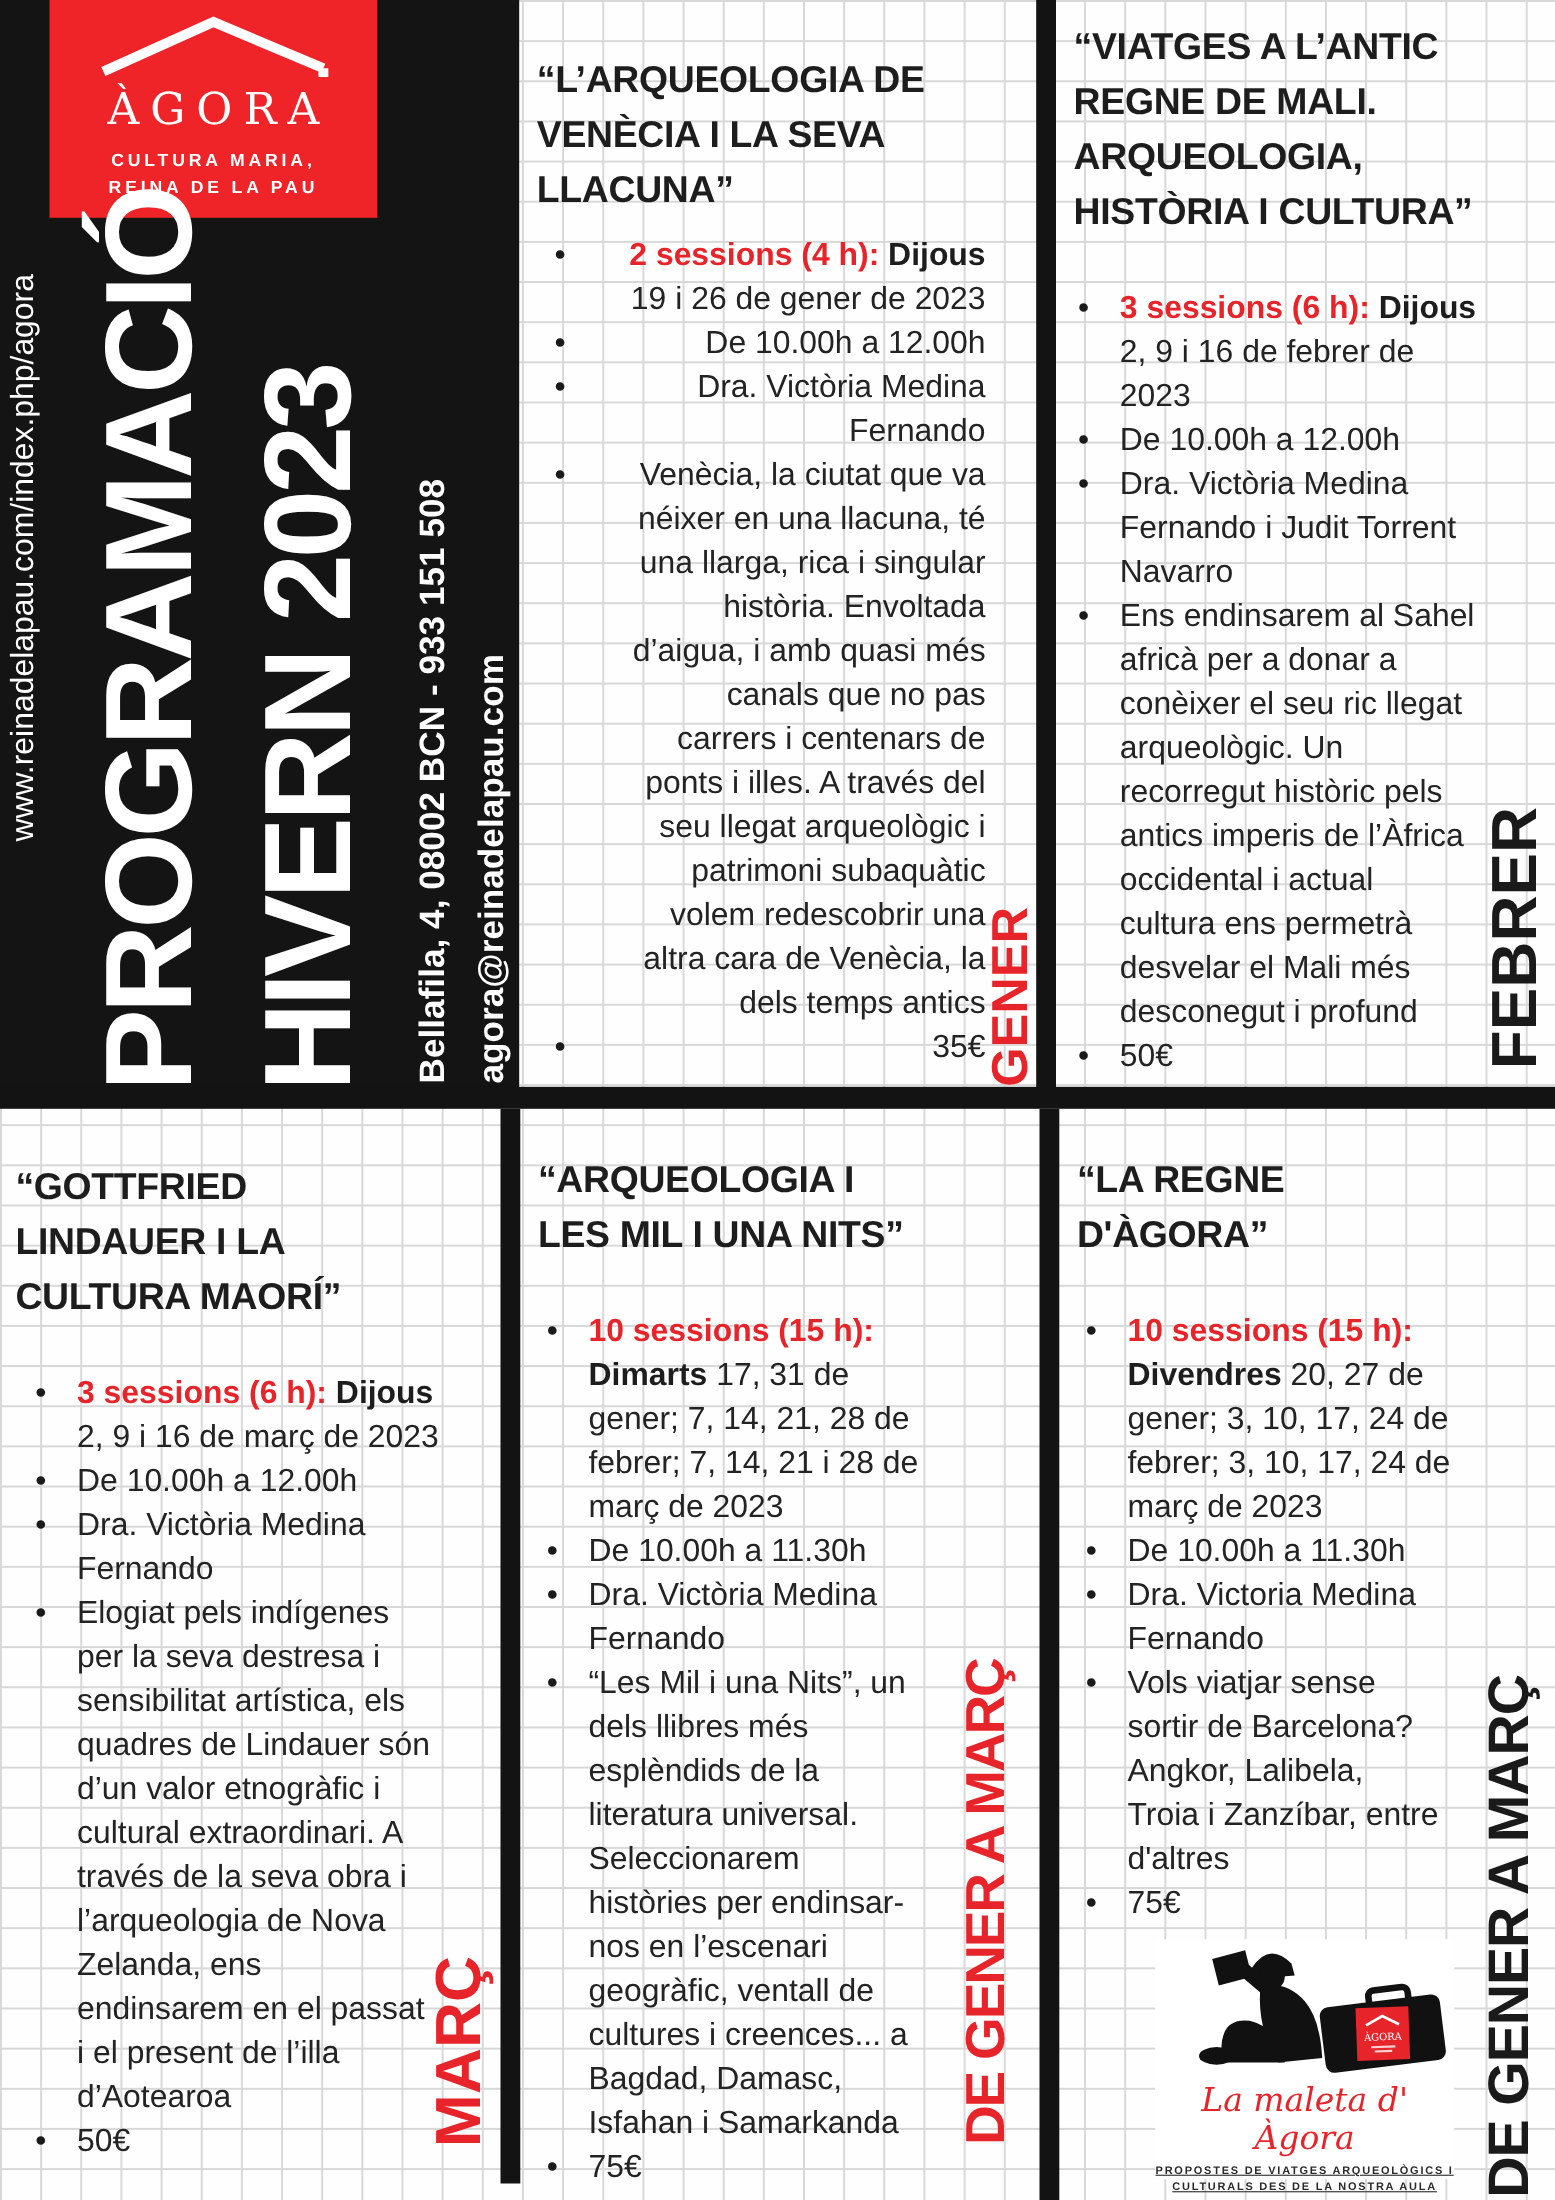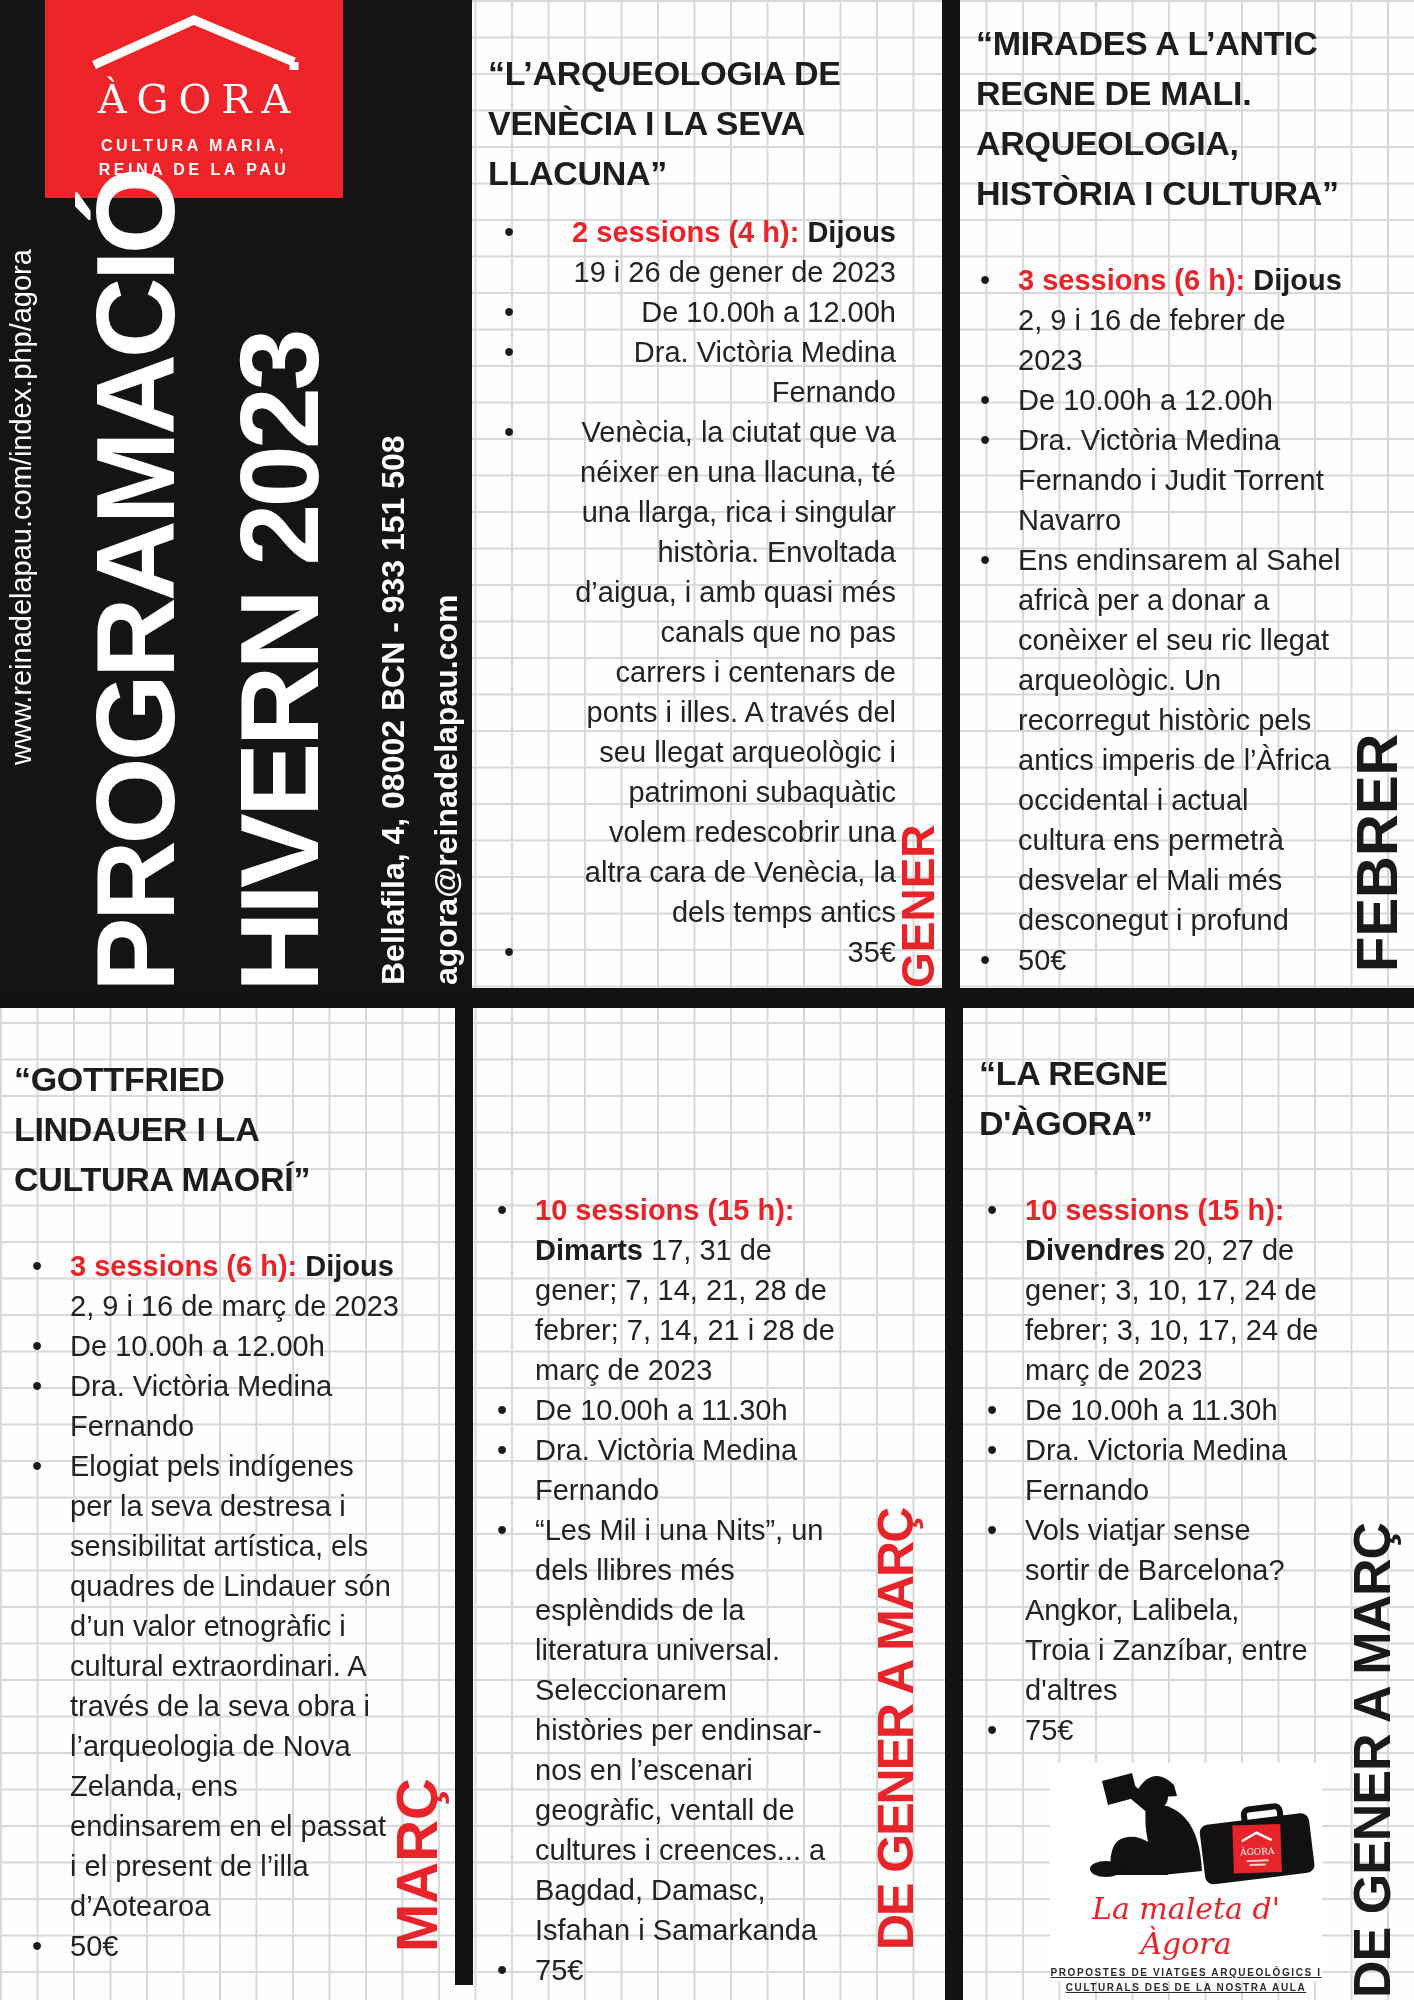--- a/index.html
+++ b/index.html
@@ -101,21 +101,21 @@
 ponts i illes. A través del
 seu llegat arqueològic i
 patrimoni subaquàtic
 volem redescobrir una
 altra cara de Venècia, la
 dels temps antics</span></li>
       <li><span class="seg-normal">35€</span></li>
     </ul>
 </div>
 <div class="panel" style="left:960px;top:0;width:454px;height:990px;">
-  <h2 class="p-title" style="left:16px;top:18px;">“MIRADES A L’ANTIC
+  <h2 class="p-title" style="left:16px;top:18px;">“VIATGES A L’ANTIC
 REGNE DE MALI.
 ARQUEOLOGIA,
 HISTÒRIA I CULTURA”</h2>
   <ul class="bullets" style="left:12px;top:260px;">
       <li><span class="seg-red">3 sessions (6 h):</span><span class="seg-bold"> Dijous</span><span class="seg-normal">
 2, 9 i 16 de febrer de
 2023</span></li>
       <li><span class="seg-normal">De 10.00h a 12.00h</span></li>
       <li><span class="seg-normal">Dra. Victòria Medina
 Fernando i Judit Torrent
@@ -152,20 +152,22 @@
 través de la seva obra i
 l’arqueologia de Nova
 Zelanda, ens
 endinsarem en el passat
 i el present de l’illa
 d’Aotearoa</span></li>
       <li><span class="seg-normal">50€</span></li>
     </ul>
 </div>
 <div class="panel" style="left:473px;top:1010px;width:472px;height:990px;">
+  <h2 class="p-title" style="left:16px;top:38px;">“ARQUEOLOGIA I
+LES MIL I UNA NITS”</h2>
   <ul class="bullets" style="left:16px;top:180px;">
       <li><span class="seg-red">10 sessions (15 h):</span><span class="seg-bold">
 Dimarts</span><span class="seg-normal"> 17, 31 de
 gener; 7, 14, 21, 28 de
 febrer; 7, 14, 21 i 28 de
 març de 2023</span></li>
       <li><span class="seg-normal">De 10.00h a 11.30h</span></li>
       <li><span class="seg-normal">Dra. Victòria Medina
 Fernando</span></li>
       <li><span class="seg-normal">“Les Mil i una Nits”, un

